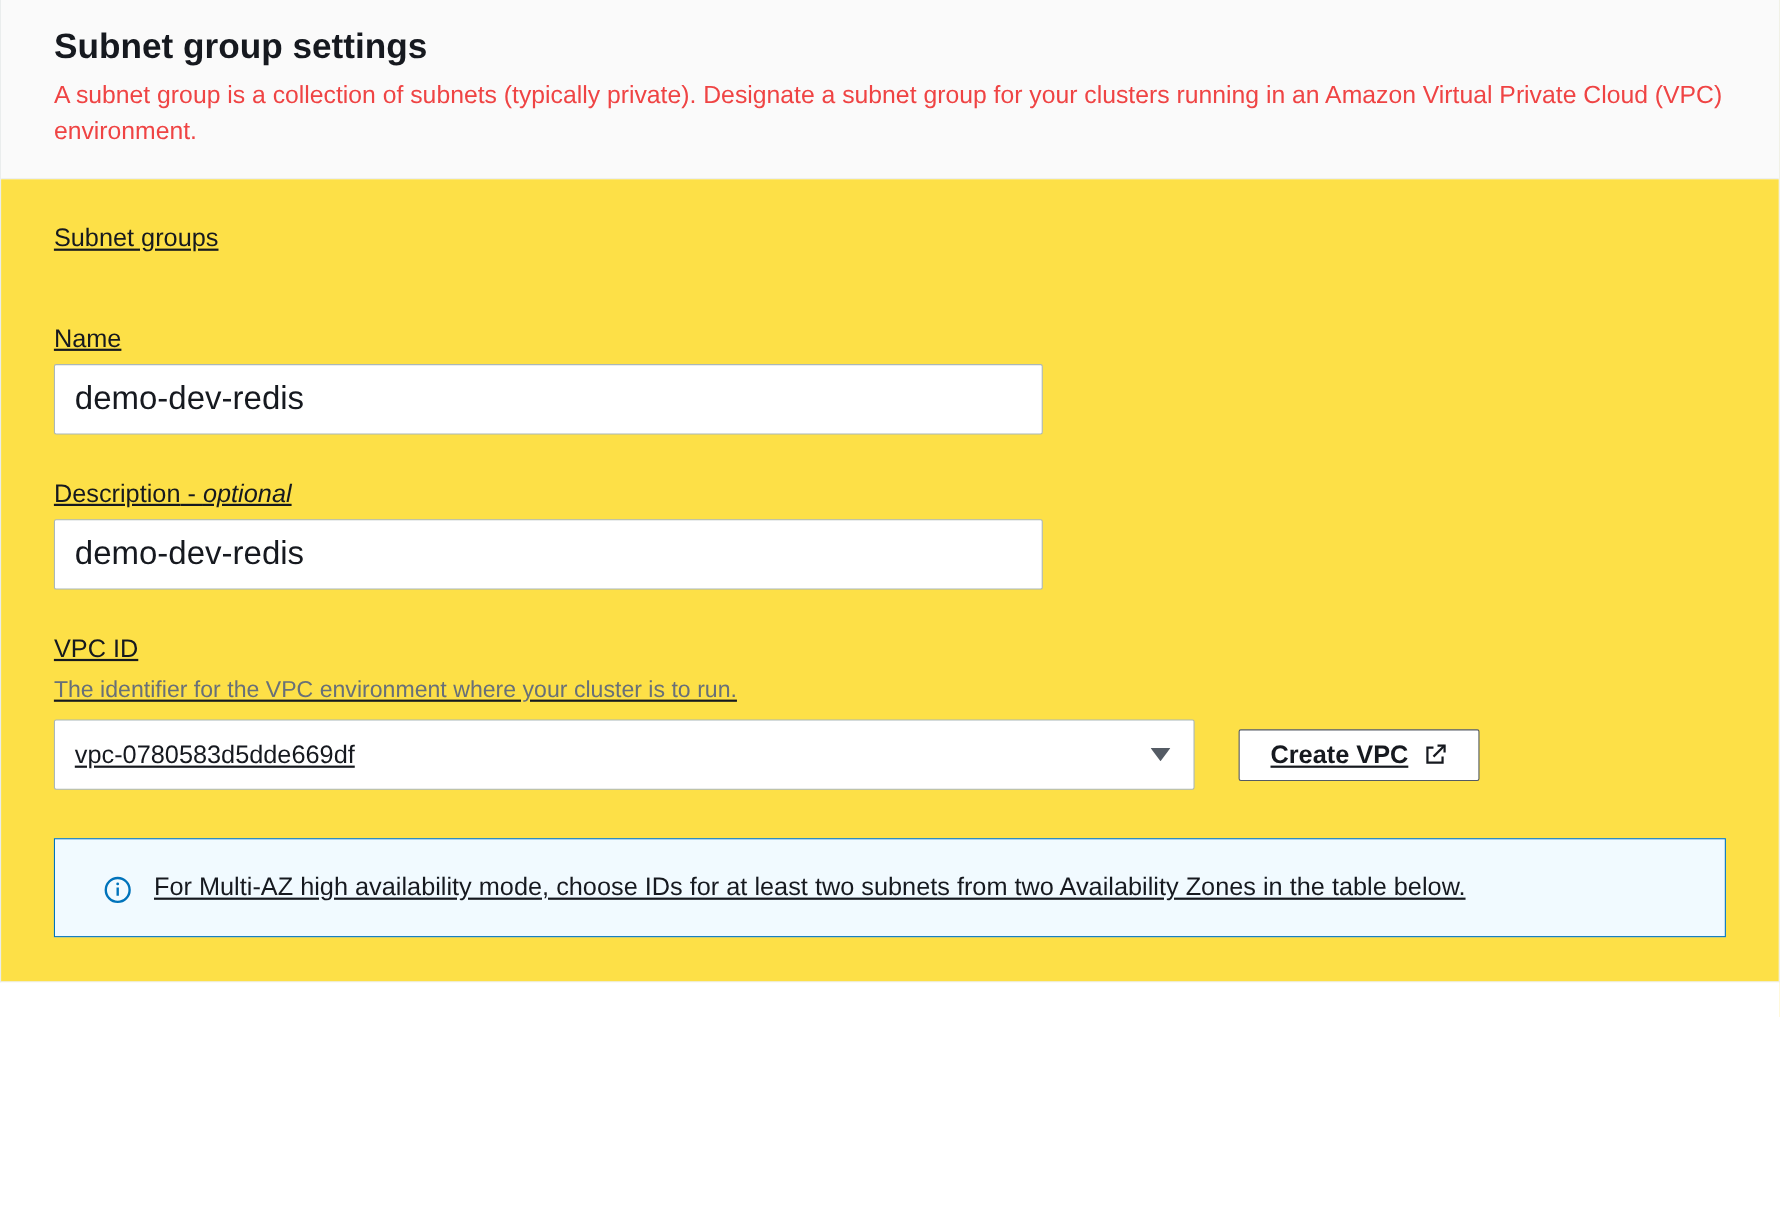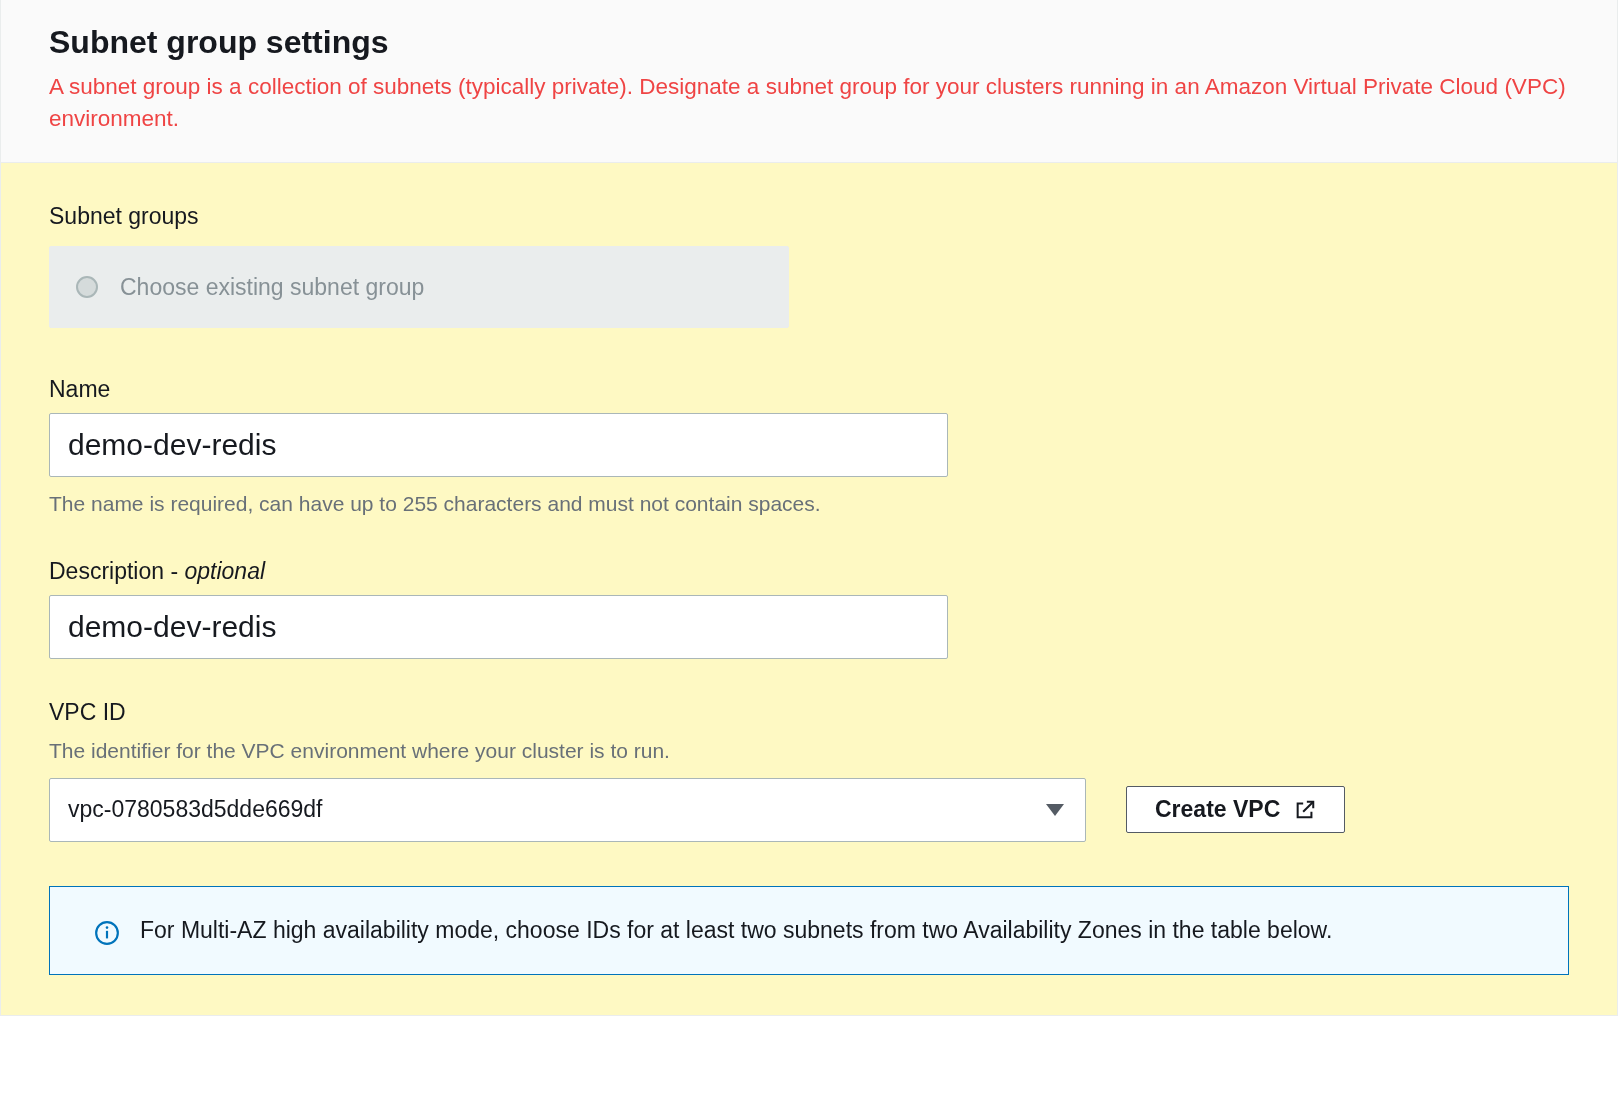--- a/index.html
+++ b/index.html
@@ -28,21 +28,22 @@
     margin-bottom: 10px;
   }
   .panel-header .subtitle {
     font-size: 22.5px;
     line-height: 1.4;
     color: #ef4444;
     max-width: 1540px;
   }
   .panel-body {
     padding: 40px 48px;
-    background: #fef9c3;
+    background: #fde047;
+    text-decoration: underline;
   }
   .section-label {
     font-size: 23px;
     color: #16191f;
     margin-bottom: 16px;
   }
   .radio-row {
     display: grid;
     grid-template-columns: 1fr 1fr;
     gap: 40px;
@@ -202,30 +203,25 @@
   <div class="panel-header">
     <h1>Subnet group settings</h1>
     <p class="subtitle">A subnet group is a collection of subnets (typically private). Designate a subnet group for your clusters running in an Amazon Virtual Private Cloud (VPC) environment.</p>
   </div>
 
   <div class="panel-body">
 
     <div class="section-label">Subnet groups</div>
 
     <div class="radio-row">
-      <div class="radio-card disabled">
-        <span class="radio-outer"></span>
-        <span>Choose existing subnet group</span>
-      </div>
     </div>
 
     <div class="field-group">
       <div class="field-label">Name</div>
       <input type="text" class="text-input" value="demo-dev-redis" style="">
-      <div class="field-hint below">The name is required, can have up to 255 characters and must not contain spaces.</div>
     </div>
 
     <div class="field-group">
       <div class="field-label">
         <span>Description</span><span> - </span><span class="optional">optional</span>
       </div>
       <input type="text" class="text-input" value="demo-dev-redis" style="">
     </div>
 
     <div class="field-group" style="margin-bottom:0;">

